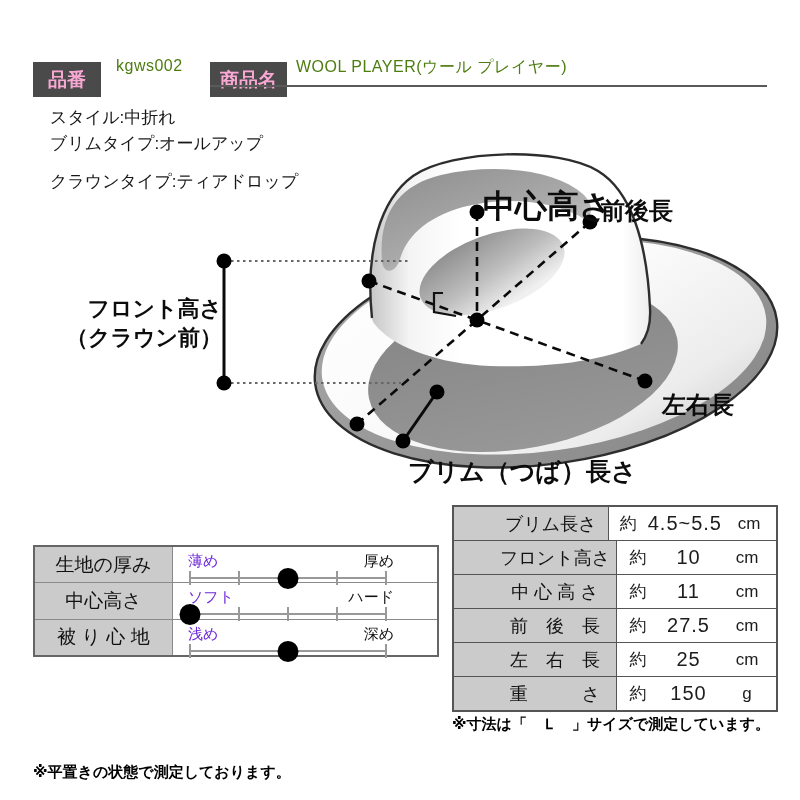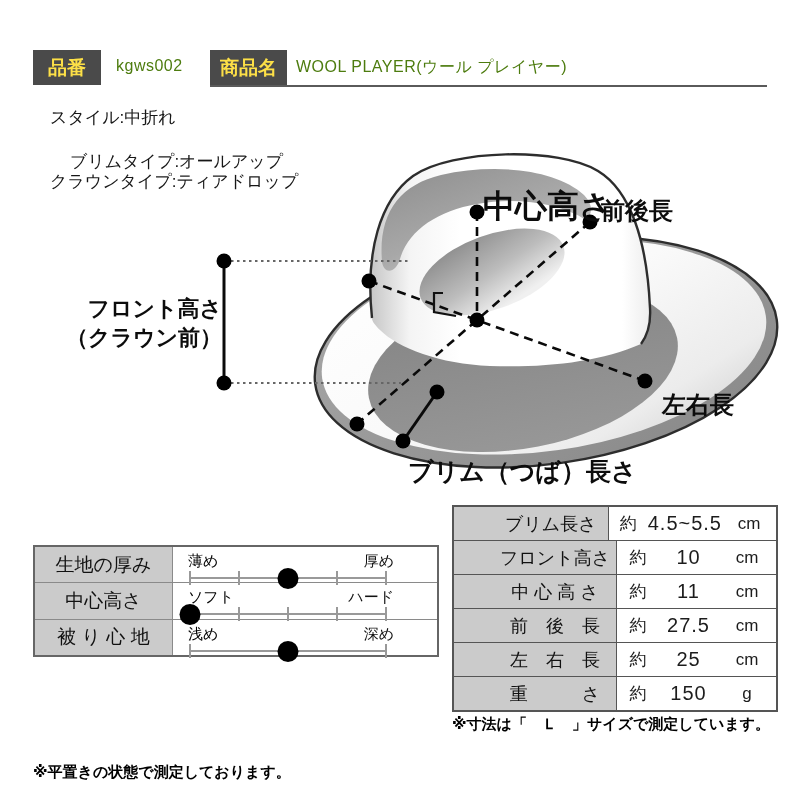--- a/index.html
+++ b/index.html
@@ -1,46 +1,46 @@
 <!DOCTYPE html>
 <html><head>
 <meta charset="utf-8">
 <style>
   html,body{margin:0;padding:0;background:#fff;}
   .page{position:relative;width:800px;height:800px;background:#fff;overflow:hidden;
         font-family:"Liberation Sans","DejaVu Sans",sans-serif;color:#1c1c1c;}
   
-  .tag{position:absolute;top:50px;height:35px;background:#4a4a4a;color:#fde047;
+  .tag{position:absolute;top:62px;height:35px;background:#4a4a4a;color:#f9a8d4;
        font-size:19px;font-weight:600;display:flex;align-items:center;justify-content:center;}
   #tag-item{left:33px;width:68px;}
   #tag-prod{left:210px;width:77px;}
   .hval{position:absolute;top:57px;font-size:16px;color:#4d7c0f;letter-spacing:.5px;}
   #val-item{left:116px;}
   #val-prod{left:296px;}
   .hrule{position:absolute;left:210px;top:85px;width:557px;height:2px;background:#5a5a5a;}
   
   .spec{position:absolute;left:50px;font-size:17px;color:#161616;}
-  #spec-0{top:106px;} #spec-1{top:150px;margin-left:20px;} #spec-2{top:170px;}
+  #spec-0{top:106px;} #spec-1{top:132px;} #spec-2{top:170px;}
   
   .dlabel{position:absolute;font-weight:600;color:#0c0c0c;white-space:nowrap;}
   #lab-center{left:483px;top:185px;font-size:32px;}
   #lab-fb{left:601px;top:195px;font-size:24px;}
   #lab-fh{left:40px;top:294px;width:182px;text-align:right;font-size:22px;line-height:29px;}
   #lab-lr{left:662px;top:389px;font-size:24px;}
   #lab-brim{left:408px;top:455px;font-size:25px;}
   #hat-svg{position:absolute;left:0;top:0;}
   
   #rating{position:absolute;left:33px;top:545px;width:406px;height:112px;
           border:2px solid #666;box-sizing:border-box;display:flex;flex-direction:column;}
   .rrow{flex:1;display:flex;border-top:1px solid #8a8a8a;min-height:0;}
   .rrow:first-child{border-top:none;}
   .rlabel{width:137px;background:#cbcbcb;border-right:1px solid #8a8a8a;
           display:flex;align-items:center;justify-content:center;font-size:19px;color:#111;}
   .rscale{flex:1;position:relative;}
-  .slab-l{position:absolute;left:15px;top:5px;font-size:15px;color:#000000;}
+  .slab-l{position:absolute;left:15px;top:5px;font-size:15px;color:#6d28d9;}
   .slab-r{position:absolute;right:43px;top:5px;font-size:15px;color:#111;}
   .sline{position:absolute;left:17px;top:30px;width:196px;height:2px;background:#999;}
   .tick{position:absolute;top:-6px;width:2px;height:14px;background:#999;transform:translateX(-1px);}
   .sdot{position:absolute;top:-9px;width:21px;height:21px;border-radius:50%;
         background:#000;transform:translateX(-50%);}
   
   #sizes{position:absolute;left:452px;top:505px;width:326px;border:2px solid #555;box-sizing:border-box;}
   .srow{display:flex;height:33px;border-top:1.5px solid #555;}
   .srow:first-child{border-top:none;}
   .slabel{width:122px;background:#cbcbcb;border-right:1.5px solid #555;

